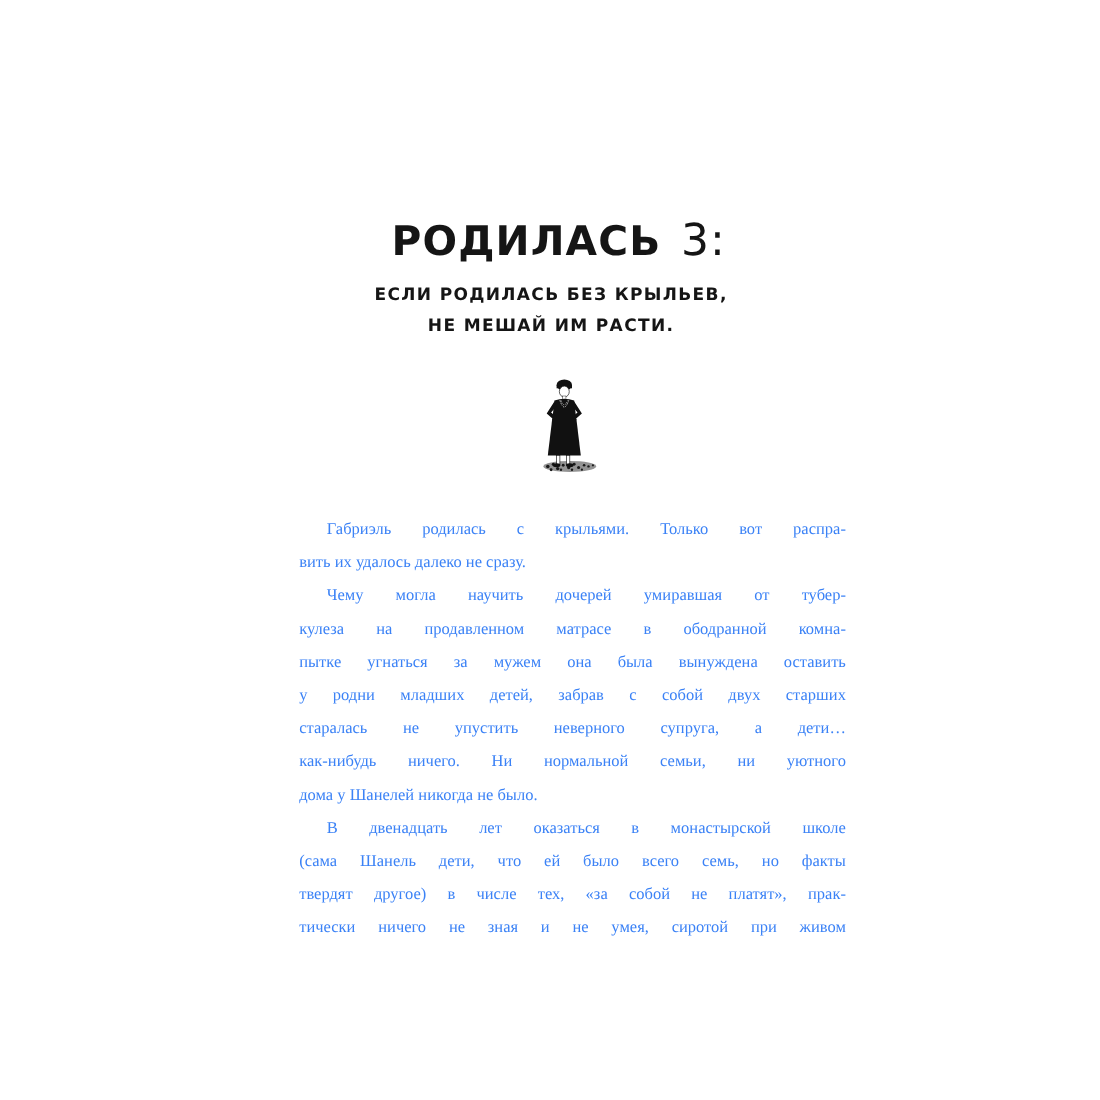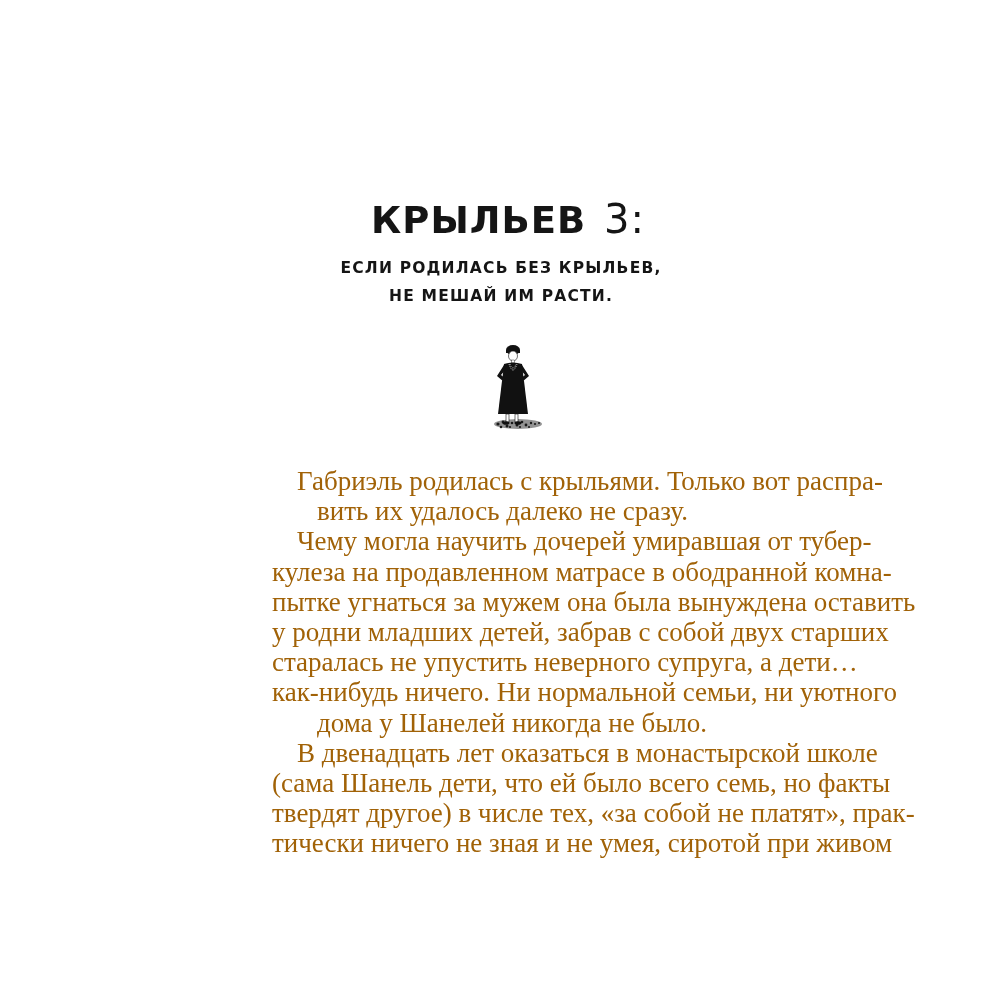--- a/index.html
+++ b/index.html
@@ -59,41 +59,41 @@
       top: 338px;
       width: 64px;
       height: 100px;
     }
     .body-text {
       position: absolute;
       left: 272px;
       top: 466px;
       width: 497px;
       font-family: "Liberation Serif", "DejaVu Serif", serif;
-      font-size: 27px;
+      font-size: 15px;
       line-height: 30.2px;
-      color: #a16207;
+      color: #3b82f6;
     }
     .line {
       display: block;
       white-space: nowrap;
       text-align: justify;
       text-align-last: justify;
       height: 30.2px;
     }
     .line.indent { padding-left: 25px; }
-    .line.last { text-align-last: left; margin-left: 45px; }
+    .line.last { text-align-last: left; }
   </style>
 </head>
 <body>
 
 <div class="page">
 
   <div class="chapter-title">
-    <span>КРЫЛЬЕВ</span>
+    <span>РОДИЛАСЬ</span>
     <span class="num">3:</span>
   </div>
 
   <div class="subtitle">
     <div>ЕСЛИ РОДИЛАСЬ БЕЗ КРЫЛЬЕВ,</div>
     <div>НЕ МЕШАЙ ИМ РАСТИ.</div>
   </div>
 
   <div class="figure">
     <svg width="64" height="100" viewBox="0 0 64 100" xmlns="http://www.w3.org/2000/svg">

